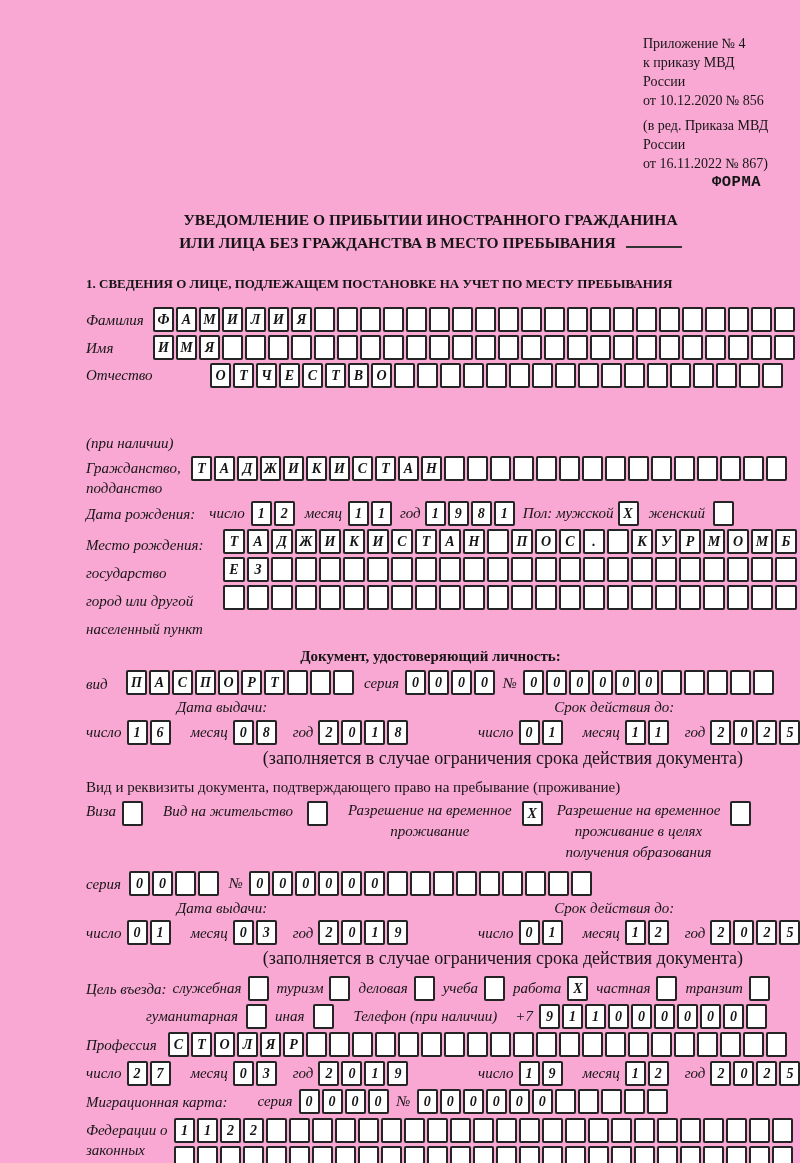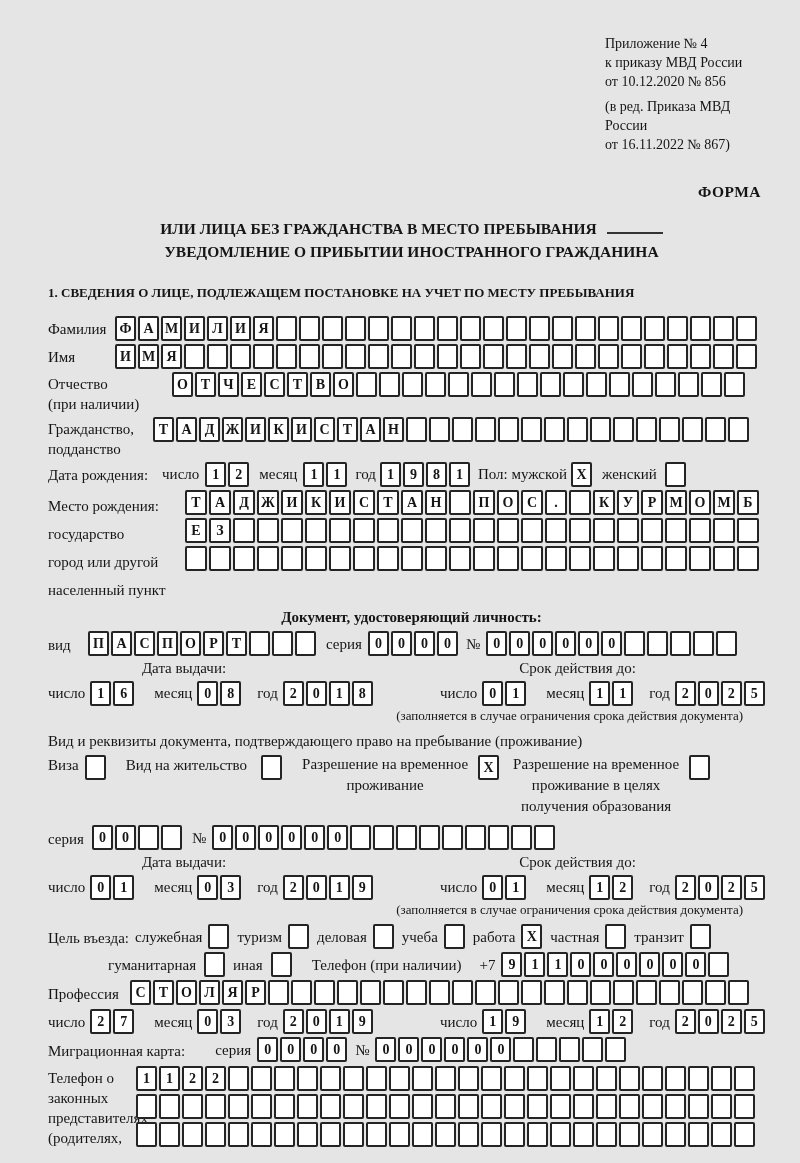--- a/index.html
+++ b/index.html
@@ -1,36 +1,36 @@
 <!DOCTYPE html>
 <html lang="ru"><head>
 <meta charset="utf-8">
 <style>
   html,body{margin:0;padding:0;background:#fff;}
   .page{
     position:relative;width:800px;height:1163px;box-sizing:border-box;
-    background:#e5e5e5;color:#151515;overflow:hidden;
-    padding:34px 25px 8px 48px;
+    background:#f9a8d4;color:#151515;overflow:hidden;
+    padding:34px 25px 8px 86px;
     font-family:"Liberation Serif","DejaVu Serif",serif;
     font-size:15px;line-height:1.25;
   }
   
   .hdr-right{margin-left:557px;font-size:14px;line-height:19px;}
   .hdr-right .edition{margin-top:6px;}
   .hdr-right .edition + .edition{margin-top:0;}
-  .forma{margin-top:28px;text-align:right;padding-right:14px;font-weight:700;font-size:15.5px;letter-spacing:.5px;}
+  .forma{margin-top:0;text-align:right;padding-right:14px;font-weight:700;font-size:15.5px;letter-spacing:.5px;font-family:Liberation Mono, monospace;}
   .doc-title{margin-top:16px;text-align:center;font-weight:700;font-size:15.5px;line-height:23px;}
   .title-underline{display:inline-block;width:56px;border-bottom:2px solid #333;margin-left:10px;vertical-align:baseline;}
   .sec-heading{margin-top:22px;margin-bottom:14px;font-weight:700;font-size:13px;}
   
-  .frow{display:flex;align-items:center;margin:0 0 3px 0;}
+  .frow{display:flex;align-items:center;margin:0 0 3px 0;font-style:italic;}
   .frow.top{align-items:flex-start;}
   .flabel{flex:none;padding-top:2px;}
   .lblcol{flex:none;display:flex;flex-direction:column;line-height:20px;padding-top:2px;}
-  .w67{width:67px;} .w124{width:124px;} .w105{width:105px;} .w137{width:137px;}
+  .w67{width:67px;} .w124{width:124px;gap:48px;} .w105{width:105px;} .w137{width:137px;}
   .w40{width:40px;} .w82{width:82px;} .w88{width:88px;}
   
   .cells{display:inline-flex;gap:2px;vertical-align:middle;flex:none;}
   .cell{box-sizing:border-box;flex:none;width:21px;height:25px;border:2px solid #242424;border-radius:2px;
         font-weight:700;font-size:14px;line-height:21px;text-align:center;background:#fff;}
   .lg .cell{width:22px;}
   .cellcol{display:flex;flex-direction:column;gap:3px;}
   .gap6{margin-left:6px;} .gap8{margin-left:8px;} .gap10{margin-left:10px;}
   .gap14{margin-left:14px;} .gap20{margin-left:20px;} .gap30{margin-left:30px;}
   .mr4{margin-right:4px;} .mr6{margin-right:6px;} .mr8{margin-right:8px;}
@@ -39,21 +39,21 @@
   
   .dates{align-items:flex-end;margin-bottom:2px;}
   .dcol-l{flex:none;width:392px;}
   .dcol-r{flex:1;}
   .dhead{text-align:center;margin-bottom:3px;}
   .dcol-l .dhead{padding-right:120px;}
   .dcol-r .dhead{padding-right:60px;}
   .dfields{display:flex;align-items:center;}
   .dfields .dl{flex:none;margin-right:5px;}
   .dfields .dl+ .cells{margin-right:10px;}
-  .limit-note{font-size:13px;text-align:right;padding-right:32px;margin:0 0 6px 0;}
+  .limit-note{font-size:18px;text-align:right;padding-right:32px;margin:0 0 6px 0;}
   
   .permits{align-items:flex-start;margin:2px 0 8px 0;}
   .opt-ml{flex:none;text-align:center;line-height:21px;}
   .permits .cells{margin-top:1px;}
   .intro{line-height:22px;}
 </style>
 </head>
 <body>
 
 <div class="page">
@@ -62,22 +62,22 @@
     <div>Приложение № 4</div>
     <div>к приказу МВД России</div>
     <div>от 10.12.2020 № 856</div>
     <div class="edition">(в ред. Приказа МВД России</div>
     <div class="edition">от 16.11.2022 № 867)</div>
   </div>
 
   <div class="forma">ФОРМА</div>
 
   <div class="doc-title">
+    <div>УВЕДОМЛЕНИЕ О ПРИБЫТИИ ИНОСТРАННОГО ГРАЖДАНИНА</div>
     <div><span>ИЛИ ЛИЦА БЕЗ ГРАЖДАНСТВА В МЕСТО ПРЕБЫВАНИЯ</span><span class="title-underline"></span></div>
-    <div>УВЕДОМЛЕНИЕ О ПРИБЫТИИ ИНОСТРАННОГО ГРАЖДАНИНА</div>
   </div>
 
   <div class="sec-heading">1. СВЕДЕНИЯ О ЛИЦЕ, ПОДЛЕЖАЩЕМ ПОСТАНОВКЕ НА УЧЕТ ПО МЕСТУ ПРЕБЫВАНИЯ</div>
 
   <div class="frow">
     <span class="flabel w67">Фамилия</span>
     <span class="cells">
         <span class="cell">Ф</span>
         <span class="cell">А</span>
         <span class="cell">М</span>
@@ -676,21 +676,21 @@
         <span class="cell"></span>
         <span class="cell"></span>
         <span class="cell"></span>
         <span class="cell"></span>
         <span class="cell"></span>
       </span>
   </div>
 
   <div class="frow top" style="margin-top:4px;">
     <span class="lblcol w88">
-      <span>Телефон о</span>
+      <span>Федерации о</span>
       <span>законных</span>
       <span>представителях</span>
       <span>(родителях,</span>
 
     </span>
     <span class="cellcol">
       <span class="cells">
           <span class="cell">1</span>
           <span class="cell">1</span>
           <span class="cell">2</span>

